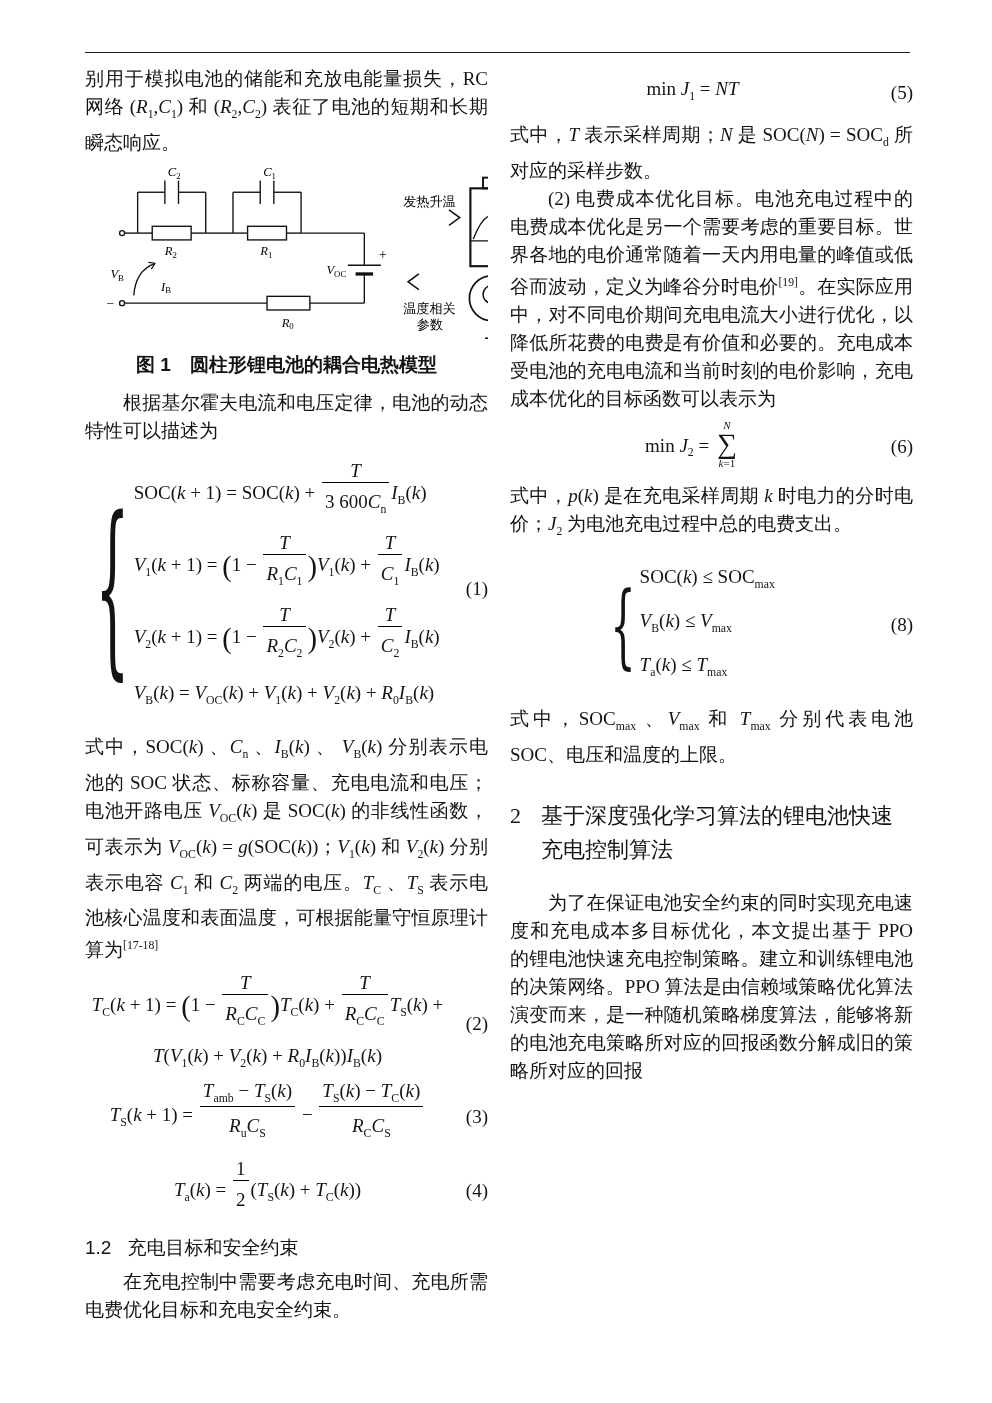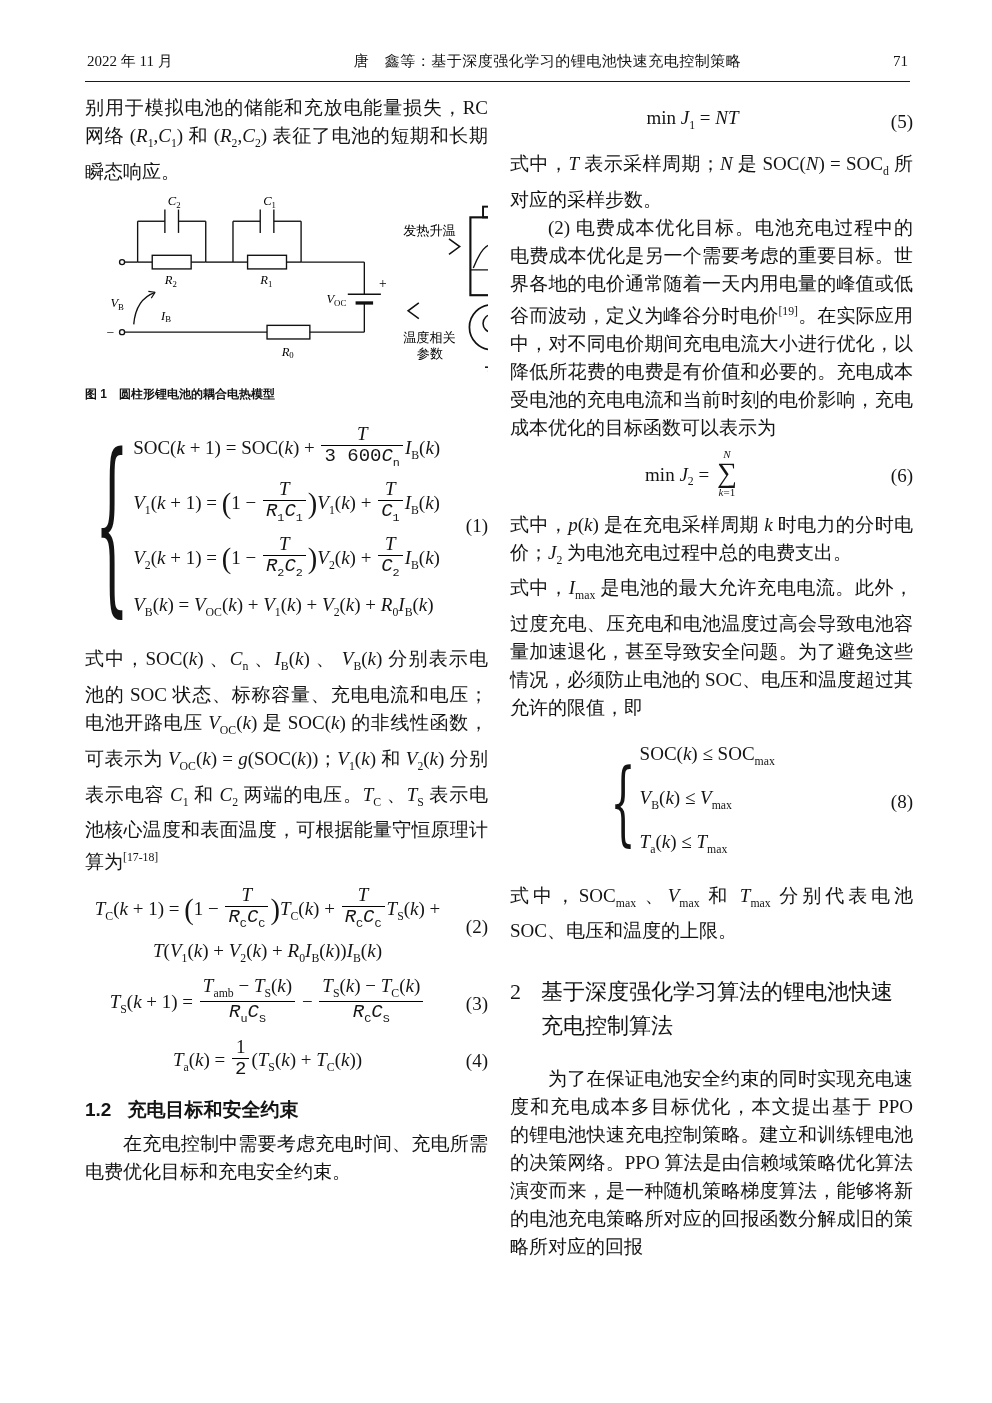--- a/index.html
+++ b/index.html
@@ -26,55 +26,50 @@
   p{margin:0;}
   .ind{text-indent:2em;}
   sub{font-size:0.62em;}
   sup{font-size:0.62em;}
   
   .eq{display:flex;align-items:center;margin:10px 0;}
   .eq .body{flex:1;text-align:center;}
   .eq .num-tag{width:38px;text-align:right;}
   .frac{display:inline-block;vertical-align:middle;text-align:center;line-height:1.15;margin:0 2px;transform:translateY(-3px);}
   .frac .num{display:block;padding:0 3px;border:0;}
-  .frac .den{display:block;border-top:1.3px solid #000;padding:0 3px;font-family:Liberation Mono, monospace;}
+  .frac .den{display:block;border-top:1.3px solid #000;padding:8px 3px;}
   .big{font-size:1.5em;vertical-align:-0.15em;}
   .sum{display:inline-flex;flex-direction:column;align-items:center;vertical-align:middle;line-height:1;margin:0 3px;transform:translateY(-3px);}
   .sum .lim{font-size:11px;}
   .sum .sigma{font-size:28px;line-height:0.95;}
   .sys{display:inline-flex;align-items:center;text-align:left;}
   .brace{display:inline-block;transform-origin:center;line-height:1;margin-right:4px;font-family:"DejaVu Serif",serif;}
   .b4{font-size:54px;transform:scaleY(3.5);}
   .b3{font-size:40px;transform:scaleY(2.3);}
   .sys .lines{display:inline-block;text-align:left;}
   .sys .lines .ln{margin:8px 0;}
   
-  .h12{display:flex;gap:16px;font-family:"Liberation Sans","DejaVu Sans",sans-serif;font-weight:bold;font-size:19px;margin:12px 0 6px 0;}
+  .h12{display:flex;gap:16px;font-family:"Liberation Sans","DejaVu Sans",sans-serif;font-weight:normal;font-size:19px;margin:12px 0 6px 0;}
   .h2{display:flex;gap:20px;font-size:22px;line-height:34px;margin:30px 0 22px 0;text-align:left;}
   .h2 .h2num{flex:0 0 auto;}
   
   figure{margin:8px 0 10px 0;}
-  .figcap{font-family:"Liberation Sans","DejaVu Sans",sans-serif;font-weight:bold;font-size:12px;margin-top:6px;}
+  .figcap{text-align:center;font-family:"Liberation Sans","DejaVu Sans",sans-serif;font-weight:bold;font-size:19px;margin-top:6px;}
   svg{display:block;}
   svg text{font-family:"Liberation Serif","DejaVu Serif",serif;}
   .svg-lbl{font-size:13px;font-style:italic;}
   .svg-sub{font-size:9px;font-style:normal;}
   .svg-cjk{font-size:13.5px;font-style:normal;font-family:"Liberation Sans","DejaVu Sans",sans-serif;}
   .svg-sign{font-size:14px;font-style:normal;}
 </style>
 </head>
 <body>
 
 <div class="page">
 
-  <div class="hdr">
-    <span class="date">2022 年 11 月</span>
-    <span class="title">唐　鑫等：基于深度强化学习的锂电池快速充电控制策略</span>
-    <span class="pg">71</span>
-  </div>
   <div class="rule"></div>
 
   <div class="cols">
 
     <div class="col">
 
       <p>别用于模拟电池的储能和充放电能量损失，RC 网络 (<i>R</i><sub>1</sub>,<i>C</i><sub>1</sub>) 和 (<i>R</i><sub>2</sub>,<i>C</i><sub>2</sub>) 表征了电池的短期和长期瞬态响应。</p>
 
       <figure>
         <svg width="403" height="180" viewBox="0 0 410 185">
@@ -152,20 +147,21 @@
           <text class="svg-lbl" x="450" y="26"><tspan>T</tspan><tspan class="svg-sub" dy="3">C</tspan></text>
           <text class="svg-lbl" x="450" y="91"><tspan>T</tspan><tspan class="svg-sub" dy="3">S</tspan></text>
           <text class="svg-cjk" x="325" y="152">温度相关</text>
           <text class="svg-cjk" x="339" y="169">参数</text>
           <text class="svg-lbl" x="448" y="144"><tspan>T</tspan><tspan class="svg-sub" dy="3">C</tspan></text>
           <text class="svg-lbl" x="448" y="170"><tspan>T</tspan><tspan class="svg-sub" dy="3">S</tspan></text>
         </svg>
         <figcaption class="figcap">图 1　圆柱形锂电池的耦合电热模型</figcaption>
       </figure>
 
+      <p class="ind">根据基尔霍夫电流和电压定律，电池的动态特性可以描述为</p>
 
       <div class="eq">
         <div class="body">
           <span class="sys">
             <span class="brace b4">{</span>
             <span class="lines">
               <div class="ln">SOC(<i>k</i> + 1) = SOC(<i>k</i>) + <span class="frac"><span class="num"><i>T</i></span><span class="den">3 600<i>C</i><sub>n</sub></span></span><i>I</i><sub>B</sub>(<i>k</i>)</div>
               <div class="ln"><i>V</i><sub>1</sub>(<i>k</i> + 1) = <span class="big">(</span>1 − <span class="frac"><span class="num"><i>T</i></span><span class="den"><i>R</i><sub>1</sub><i>C</i><sub>1</sub></span></span><span class="big">)</span><i>V</i><sub>1</sub>(<i>k</i>) + <span class="frac"><span class="num"><i>T</i></span><span class="den"><i>C</i><sub>1</sub></span></span><i>I</i><sub>B</sub>(<i>k</i>)</div>
               <div class="ln"><i>V</i><sub>2</sub>(<i>k</i> + 1) = <span class="big">(</span>1 − <span class="frac"><span class="num"><i>T</i></span><span class="den"><i>R</i><sub>2</sub><i>C</i><sub>2</sub></span></span><span class="big">)</span><i>V</i><sub>2</sub>(<i>k</i>) + <span class="frac"><span class="num"><i>T</i></span><span class="den"><i>C</i><sub>2</sub></span></span><i>I</i><sub>B</sub>(<i>k</i>)</div>
               <div class="ln"><i>V</i><sub>B</sub>(<i>k</i>) = <i>V</i><sub>OC</sub>(<i>k</i>) + <i>V</i><sub>1</sub>(<i>k</i>) + <i>V</i><sub>2</sub>(<i>k</i>) + <i>R</i><sub>0</sub><i>I</i><sub>B</sub>(<i>k</i>)</div>
@@ -221,21 +217,20 @@
               <span class="lim"><i>N</i></span>
               <span class="sigma">∑</span>
               <span class="lim"><i>k</i>=1</span>
             </span></div>
         <span class="num-tag">(6)</span>
       </div>
 
       <p>式中，<i>p</i>(<i>k</i>) 是在充电采样周期 <i>k</i> 时电力的分时电价；<i>J</i><sub>2</sub> 为电池充电过程中总的电费支出。</p>
 
 
-      <p>式中，<i>I</i><sub>max</sub> 是电池的最大允许充电电流。此外，过度充电、压充电和电池温度过高会导致电池容量加速退化，甚至导致安全问题。为了避免这些情况，必须防止电池的 SOC、电压和温度超过其允许的限值，即</p>
 
       <div class="eq">
         <div class="body">
           <span class="sys">
             <span class="brace b3">{</span>
             <span class="lines">
               <div class="ln">SOC(<i>k</i>) ≤ SOC<sub>max</sub></div>
               <div class="ln"><i>V</i><sub>B</sub>(<i>k</i>) ≤ <i>V</i><sub>max</sub></div>
               <div class="ln"><i>T</i><sub>a</sub>(<i>k</i>) ≤ <i>T</i><sub>max</sub></div>
             </span>

